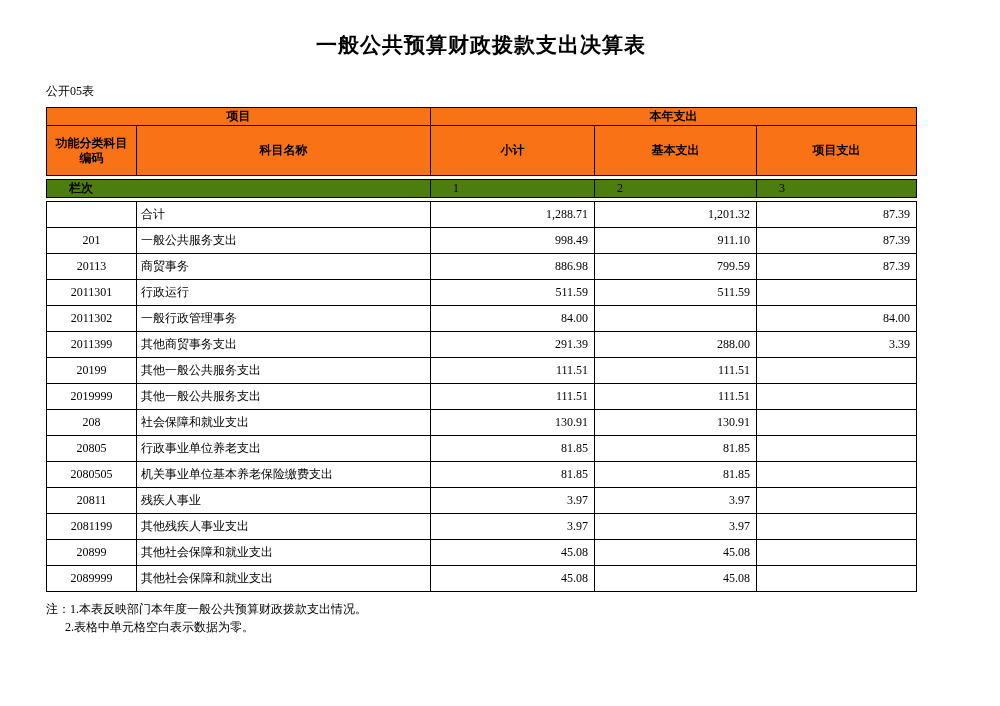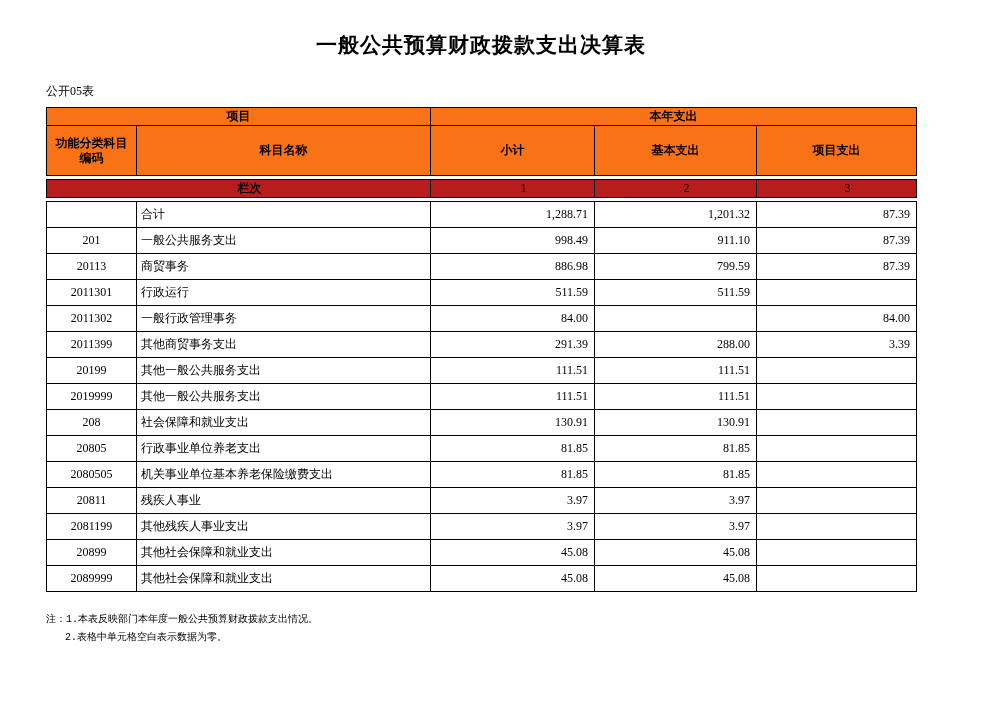--- a/index.html
+++ b/index.html
@@ -54,35 +54,35 @@
     text-align: center;
     font-weight: bold;
     vertical-align: middle;
   }
   .hdr .r1 td { height: 15px; }
   .hdr .r2 td { height: 50px; }
   .cell-code-head { white-space: pre-line !important; line-height: 15px; }
 
   
   .lanci td {
-    background: #b91c1c;
-    text-align: center;
+    background: #4d7c0f;
+    text-align: left;
     height: 16px;
     vertical-align: middle;
     padding-left: 22px;
   }
   .lanci .lbl { font-weight: bold; }
 
   
   .data td { height: 26px; vertical-align: middle; }
   .c-code { text-align: center; }
   .c-name { text-align: left; padding-left: 4px; }
   .c-num  { text-align: right; padding-right: 6px; }
 
-  .notes { margin-top: 20px; font-size: 10px; line-height: 15px; font-family: Liberation Mono, monospace; }
+  .notes { margin-top: 10px; font-size: 12px; line-height: 15px; }
   .notes .n2 { padding-left: 19px; margin-top: 3px; }
 </style>
 </head>
 <body>
 
 <div class="content">
 
   <div class="doc-title">一般公共预算财政拨款支出决算表</div>
 
   <div class="form-code">公开05表</div>

